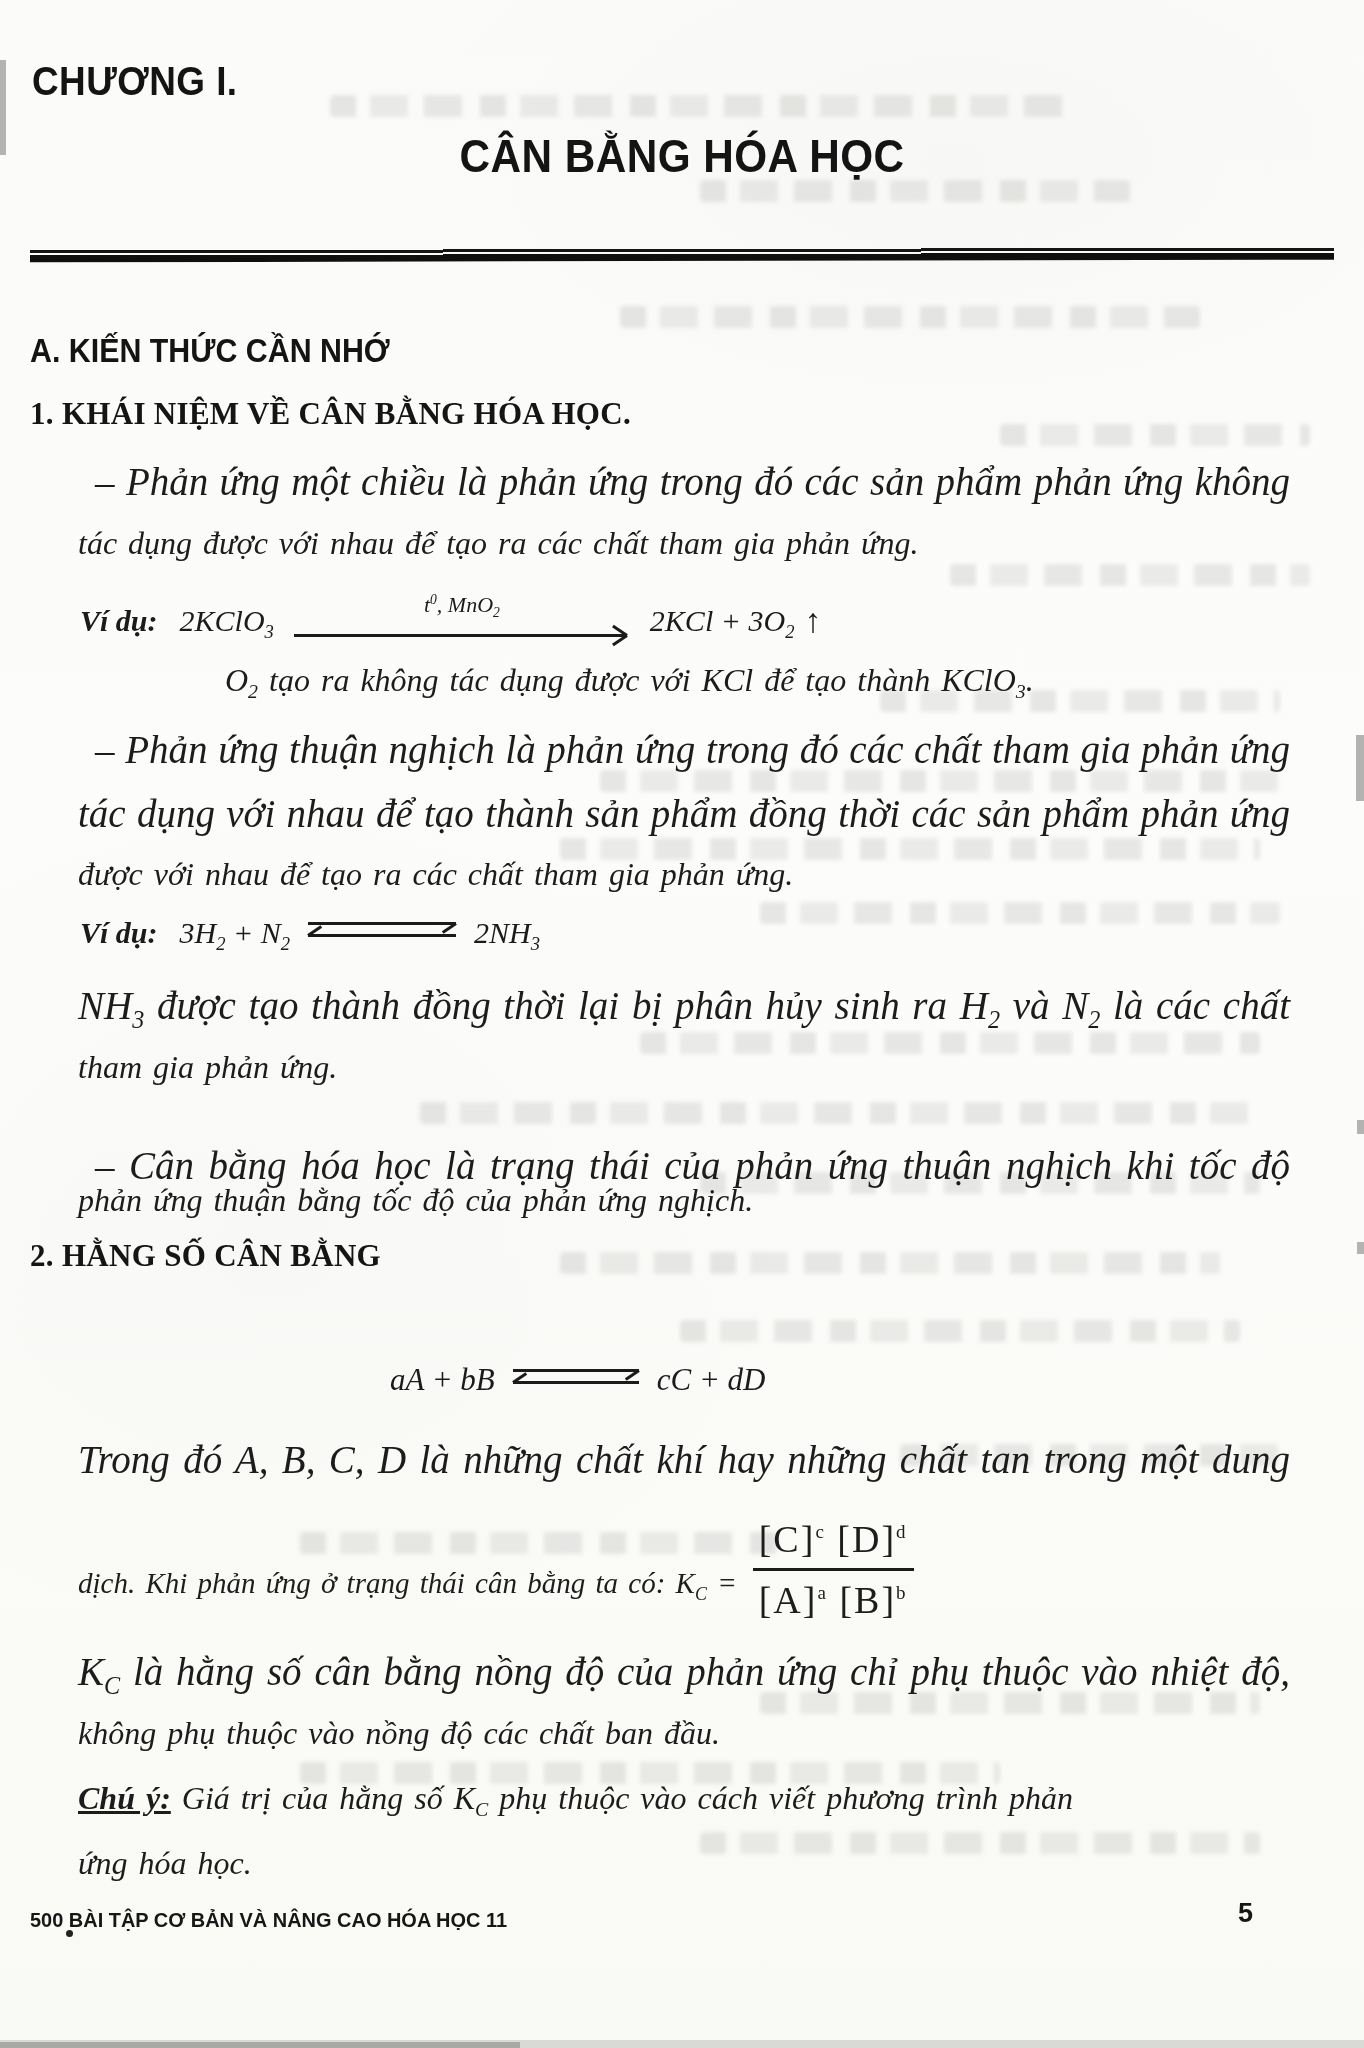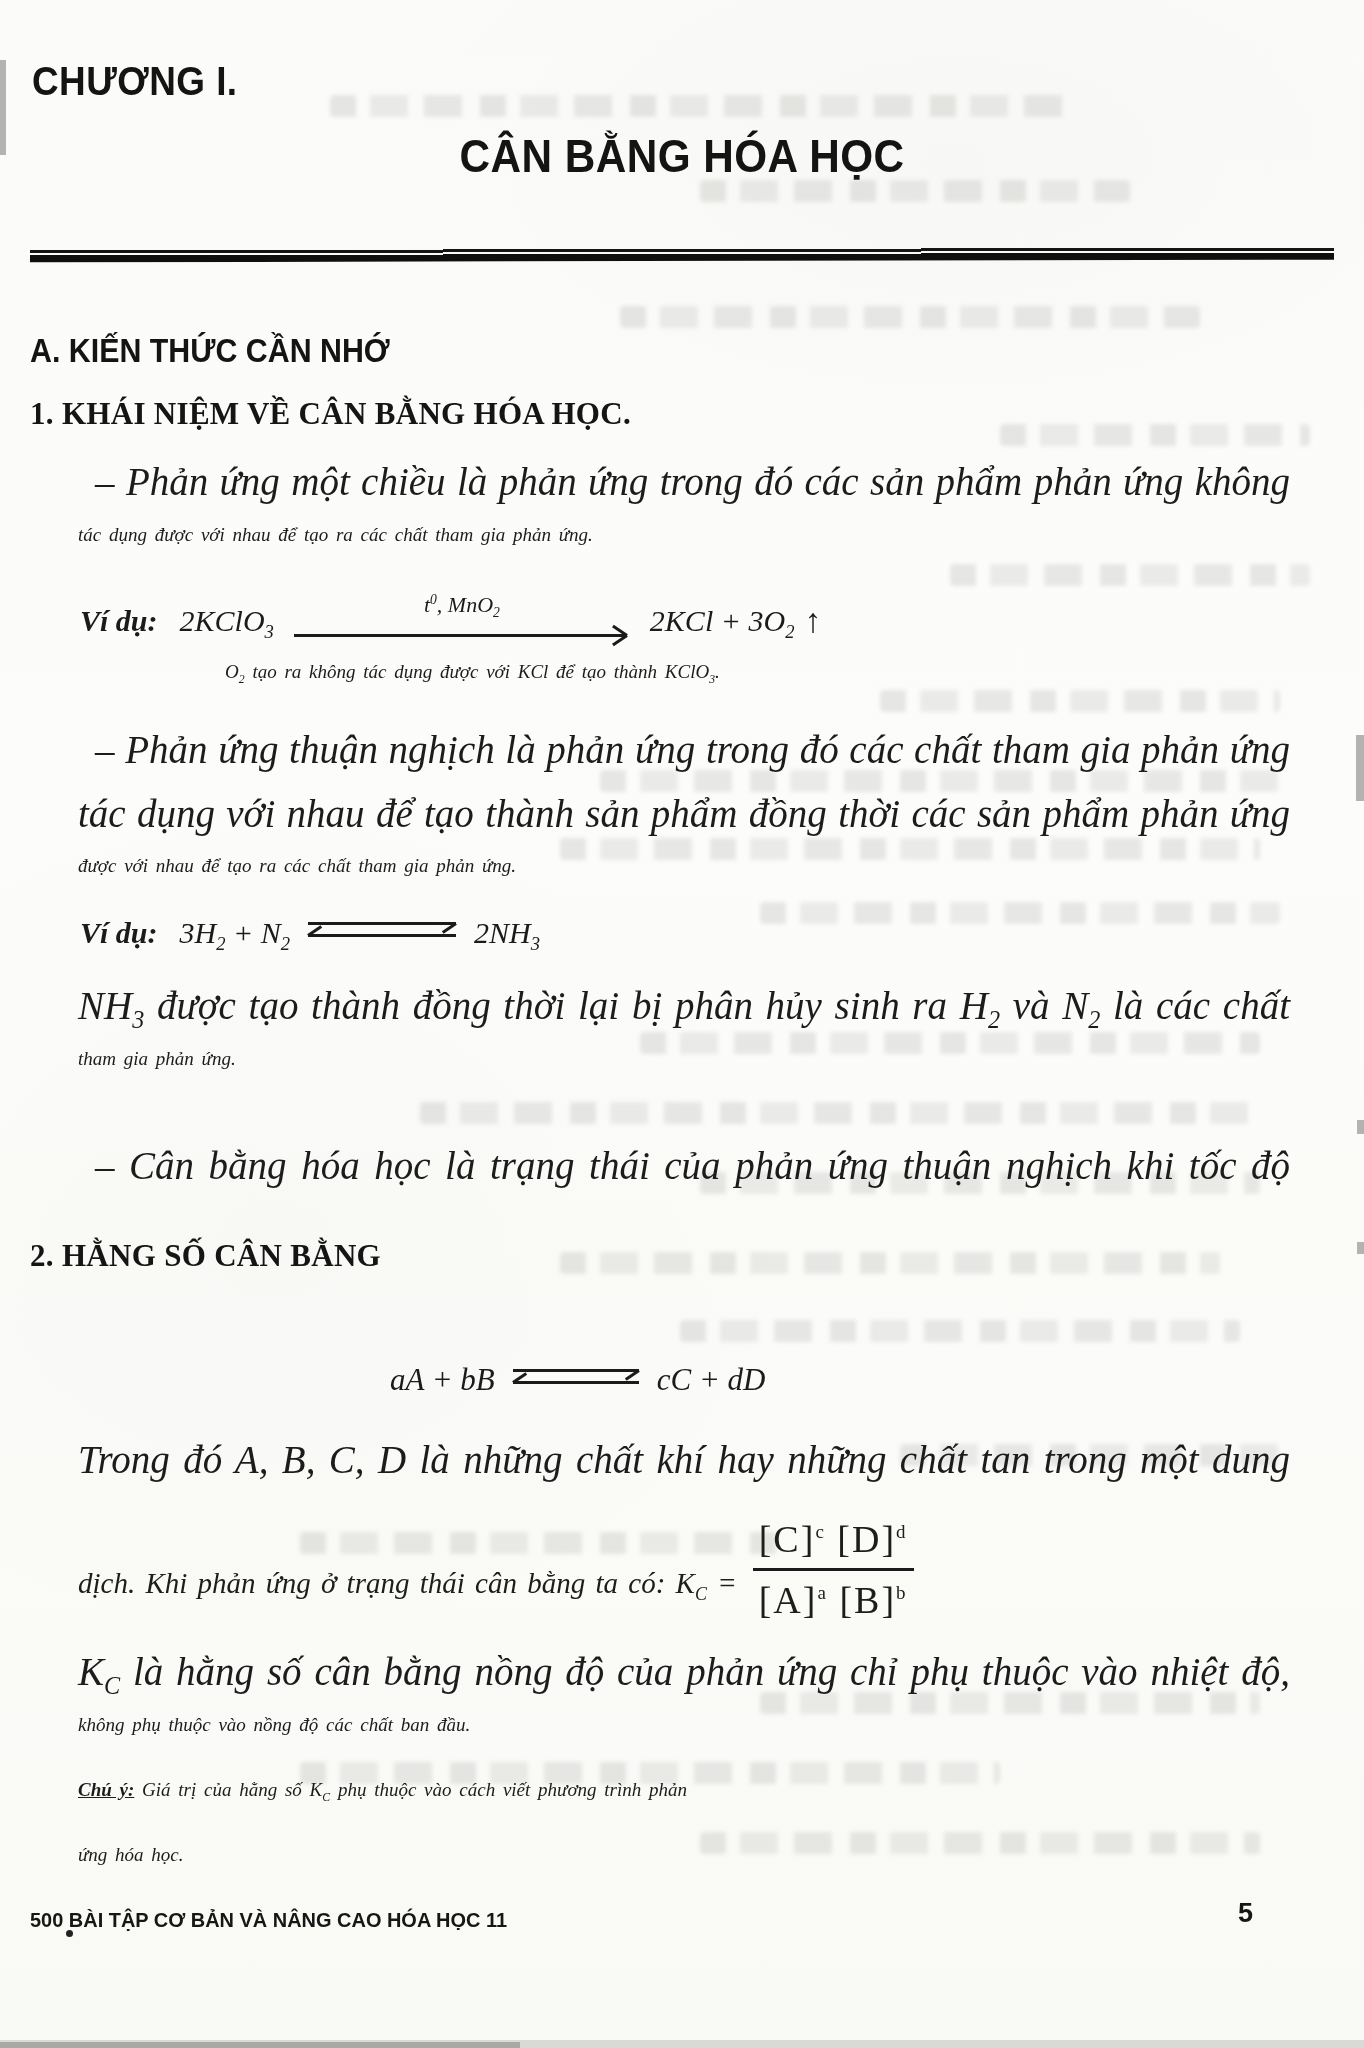--- a/index.html
+++ b/index.html
@@ -34,21 +34,21 @@
   }
   .a-head{position:absolute;left:30px;top:332px;font-size:33px;transform:scaleX(.92);transform-origin:left center;}
   .h-serif{
     position:absolute;left:30px;
     font-family:"Liberation Serif", serif;font-weight:bold;
     font-size:31px;color:#151515;white-space:nowrap;letter-spacing:.3px;
   }
   
   .bl{
     position:absolute;
-    font-style:italic;font-size:19px;line-height:1.25;
+    font-style:italic;font-size:32px;line-height:1.25;
     white-space:nowrap;color:#1c1c1c;word-spacing:3px;
   }
   .jl{
     position:absolute;
     font-style:italic;font-size:39px;line-height:1.25;color:#1c1c1c;
     width:1212px;text-align:justify;text-align-last:justify;
   }
   .jl.ind{left:95px;width:1195px;}
   sub{font-size:.62em;line-height:0;}
   sup{font-size:.62em;line-height:0;}
@@ -170,20 +170,21 @@
         <i class="t"></i>
         <i class="b"></i>
       </span>
     <span>2NH<sub>3</sub></span>
   </div>
 
   <div class="jl" style="left:78px;top:982px;">NH<sub>3</sub> được tạo thành đồng thời lại bị phân hủy sinh ra H<sub>2</sub> và N<sub>2</sub> là các chất</div>
   <div class="bl" style="left:78px;top:1047px;">tham gia phản ứng.</div>
 
   <div class="jl ind" style="top:1142px;">– Cân bằng hóa học là trạng thái của phản ứng thuận nghịch khi tốc độ</div>
+  <div class="bl" style="left:78px;top:1180px;">phản ứng thuận bằng tốc độ của phản ứng nghịch.</div>
 
   <div class="h-serif" style="top:1238px;">2. HẰNG SỐ CÂN BẰNG</div>
 
 
   <div class="eqrow" style="left:390px;top:1362px;font-size:31px;">
     <span>aA + bB</span>
     <span class="harp" style="width:126px;">
         <i class="t"></i>
         <i class="b"></i>
       </span>

